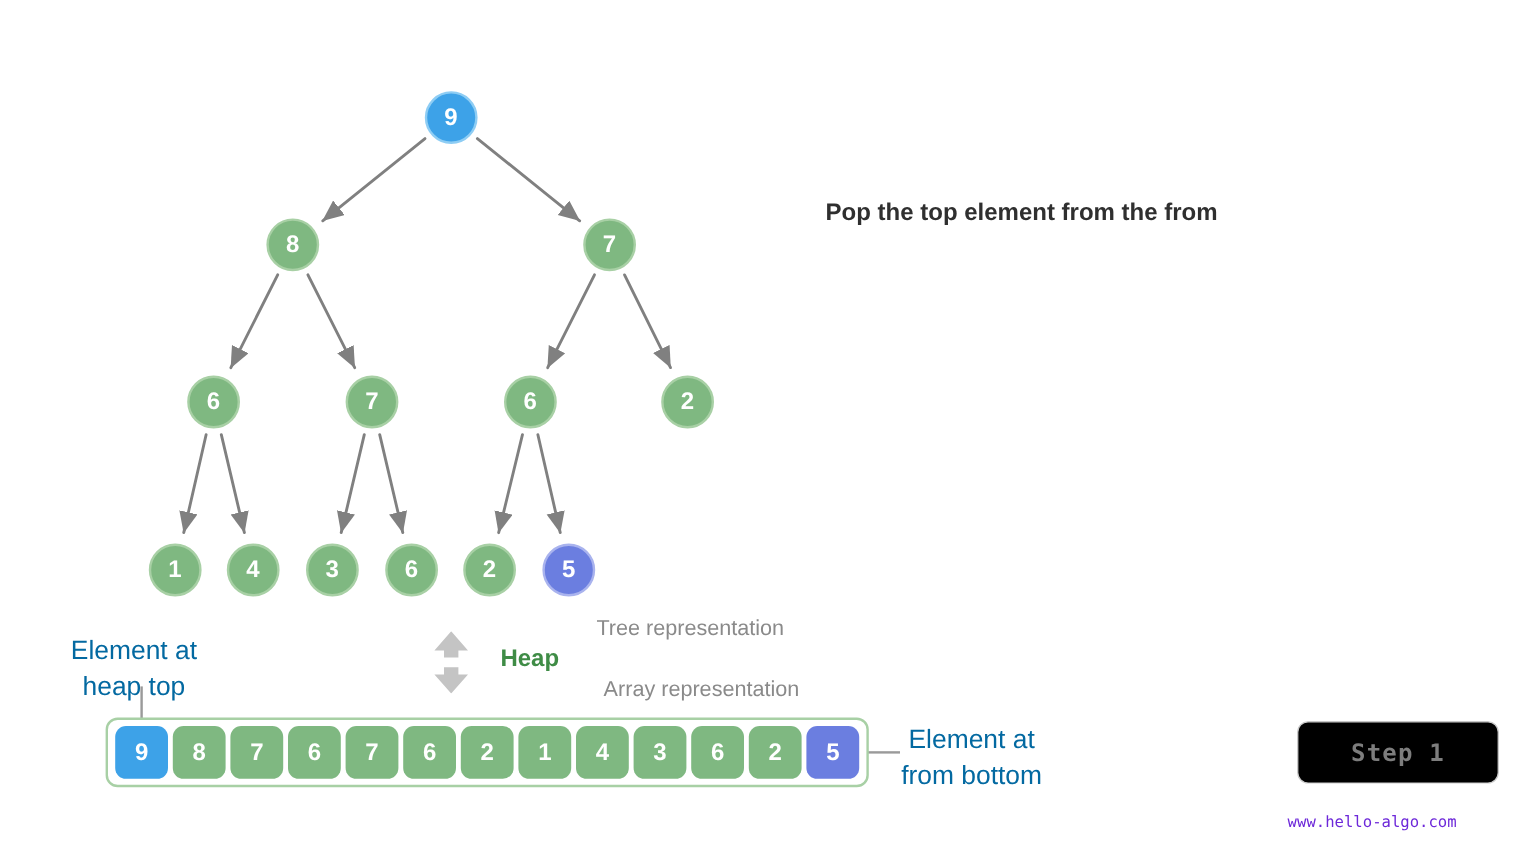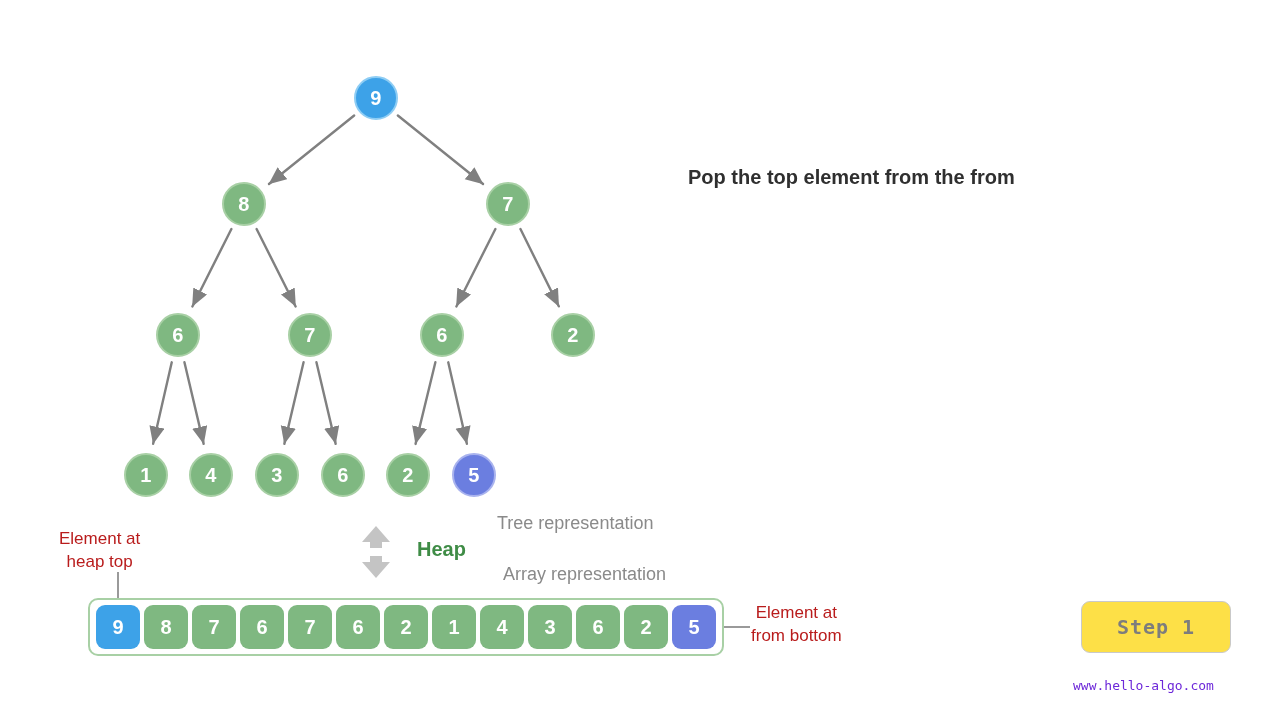--- a/index.html
+++ b/index.html
@@ -53,21 +53,21 @@
     left: 417px; top: 538px;
     font-size: 20px; font-weight: 700; color: #3f8c46;
     white-space: nowrap;
     text-align: center;
   }
   #updown-arrow { position: absolute; left: 356px; top: 526px; }
 
   
   .anno {
     position: absolute;
-    font-size: 17px; color: #b91c1c;
+    font-size: 22px; color: #0369a1;
     text-align: center; line-height: 1.38;
     white-space: nowrap;
   }
   #anno-top    { left: 59px;  top: 527px; }
   #anno-bottom { left: 751px; top: 601px; }
 
   
   #array-wrap {
     position: absolute;
     left: 88px; top: 598px;
@@ -90,25 +90,25 @@
 
   
   .leader { position: absolute; background: #9a9a9a; }
   #leader-top    { left: 117px; top: 572px; width: 1.5px; height: 28px; }
   #leader-bottom { left: 712px; top: 626px; width: 38px;  height: 1.5px; }
 
   
   #step-badge {
     position: absolute;
     left: 1081px; top: 601px;
-    width: 150px; height: 52px;
+    width: 168px; height: 52px;
     box-sizing: border-box;
     border: 1.5px solid #c9c9c9;
     border-radius: 9px;
-    background: #fde047;
+    background: #000000;
     display: flex; align-items: center; justify-content: center;
     font-family: "DejaVu Sans Mono", monospace;
     font-size: 20px; font-weight: 700; color: #7d7d7d;
     letter-spacing: 1px;
   }
   #watermark {
     position: absolute;
     left: 1073px; top: 678px;
     font-family: "DejaVu Sans Mono", monospace;
     font-size: 13px; color: #6d28d9;

